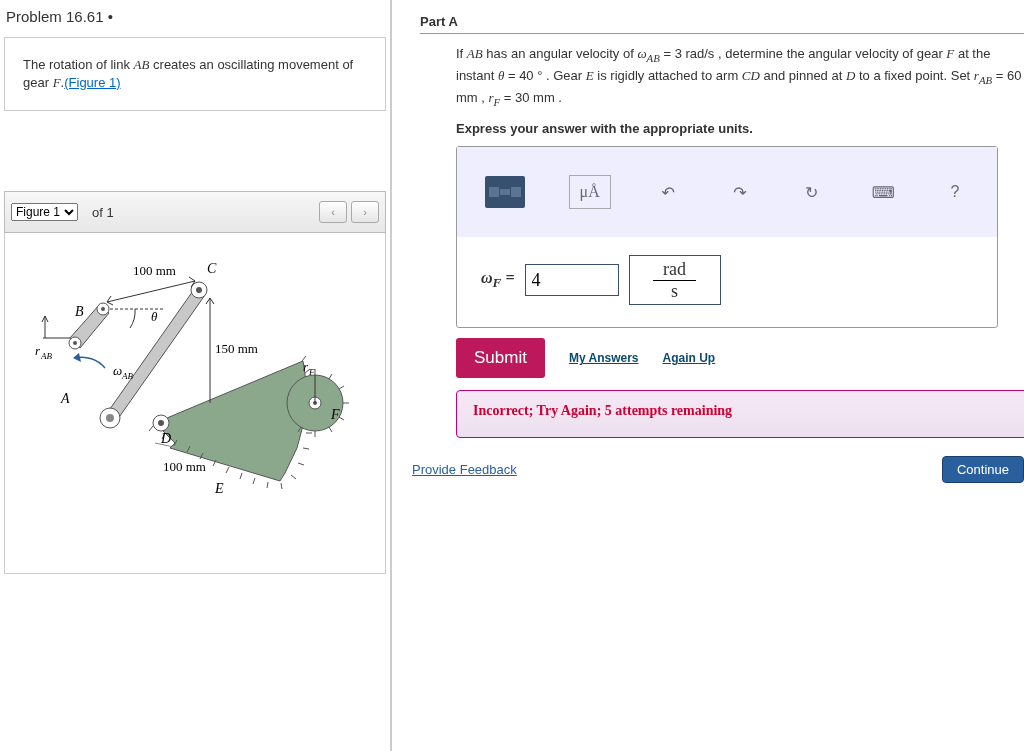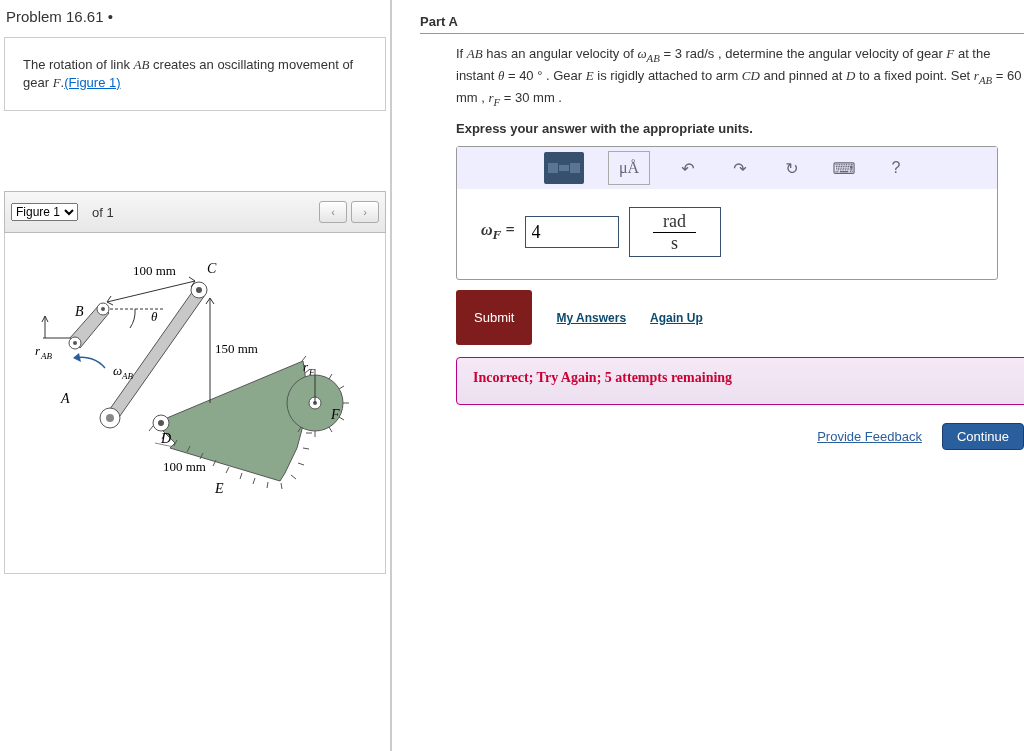--- a/index.html
+++ b/index.html
@@ -13,36 +13,36 @@
 .fig-bar { display:flex; align-items:center; gap:14px; background:linear-gradient(#f7f7f7,#e7e7e7); border:1px solid #bbb; padding:9px 6px; margin:80px 4px 0; }
 .fig-bar select { font-size:12px; }
 .fig-nav { margin-left:auto; display:flex; gap:4px; }
 .nav-btn { width:26px; height:20px; border:1px solid #aaa; background:linear-gradient(#fff,#e5e5e5); border-radius:3px; font-size:11px; color:#888; display:flex; align-items:center; justify-content:center; cursor:pointer; }
 .fig-area { border:1px solid #ccc; border-top:none; margin:0 4px; padding:10px; height:320px; position:relative; }
 .part-title { font-weight:bold; padding:14px 0 4px 8px; }
 .part-rule { border-top:1px solid #999; margin:0 8px 10px; }
 .question { padding:0 16px 0 44px; font-size:13px; line-height:1.5; }
 .instr { font-weight:bold; padding:12px 16px 10px 44px; }
 .ans-box { border:1px solid #999; border-radius:3px; margin:0 16px 0 44px; width:540px; }
-.toolbar { background:#eef; padding:4px; display:flex; gap:24px; align-items:center; justify-content:center; }
+.toolbar { background:#eef; padding:28px; display:flex; gap:10px; align-items:center; justify-content:space-between; }
 .tb-btn { min-width:28px; height:28px; border:none; background:transparent; display:flex; align-items:center; justify-content:center; color:#667; font-size:16px; cursor:pointer; }
 .tb-tmpl { background:#36506e; color:#fff; border-radius:2px; padding:2px 4px; font-size:12px; display:flex; gap:1px; align-items:center; }
 .tb-tmpl span { background:#5a7493; width:10px; height:10px; display:inline-block; }
 .tb-mu { border:1px solid #aaa; padding:2px 6px; font-family:'Times New Roman',serif; }
 .answer-row { display:flex; align-items:center; gap:10px; padding:18px 24px 22px; }
 .wf { font-family:'Times New Roman',serif; font-style:italic; font-size:16px;font-weight:bold; }
 .ans-input { width:80px; height:30px; border:1px solid #36506e; font-size:18px; padding:0 6px; font-family:'Times New Roman',serif; }
 .unit { border:1px solid #36506e; width:90px; height:48px; display:flex; flex-direction:column; align-items:center; justify-content:center; font-family:'Times New Roman',serif; font-size:18px; }
 .unit .num { border-bottom:1px solid #000; padding:0 10px; }
 .submit-row { display:flex; align-items:center; gap:24px; margin:10px 16px 0 44px; }
-.submit-btn { background:#7f1d1d; color:#fff; border:none; padding:20px 18px; font-size:13px; border-radius:3px; cursor:pointer; }
+.submit-btn { background:#be185d; color:#fff; border:none; padding:10px 18px; font-size:17px; border-radius:3px; cursor:pointer; }
 .rlink { color:#0c4a6e; text-decoration:underline; font-weight:bold; cursor:pointer; font-size:12px; }
 .feedback { border:1px solid #b08; background:linear-gradient(#f6e8f6,#ece0f0); border-radius:4px; margin:12px 16px 0 44px; width:540px; padding:12px 16px; }
 .feedback .err { color:#c03; font-weight:bold; font-size:14px; margin-bottom:6px;font-family:Liberation Serif, serif; }
-.bottom-row { display:flex; justify-content:flex-end; gap:20px; align-items:center; margin:18px 22px 0 0; }
+.bottom-row { display:flex; justify-content:space-between; gap:20px; align-items:center; margin:18px 22px 0 0; }
 .cont-btn { background:#2a5f9e; color:#fff; border:1px solid #1a3f6e; padding:5px 14px; border-radius:4px; font-size:13px; cursor:pointer; }
 .pf-link { color:#2a5f9e; text-decoration:underline; font-size:13px; cursor:pointer; }
 svg text { font-family:'Times New Roman',serif; }
 </style>
 </head>
 <body>
 
 <div class="container">
   <div class="left">
     <div class="prob-title">Problem 16.61 •</div>

